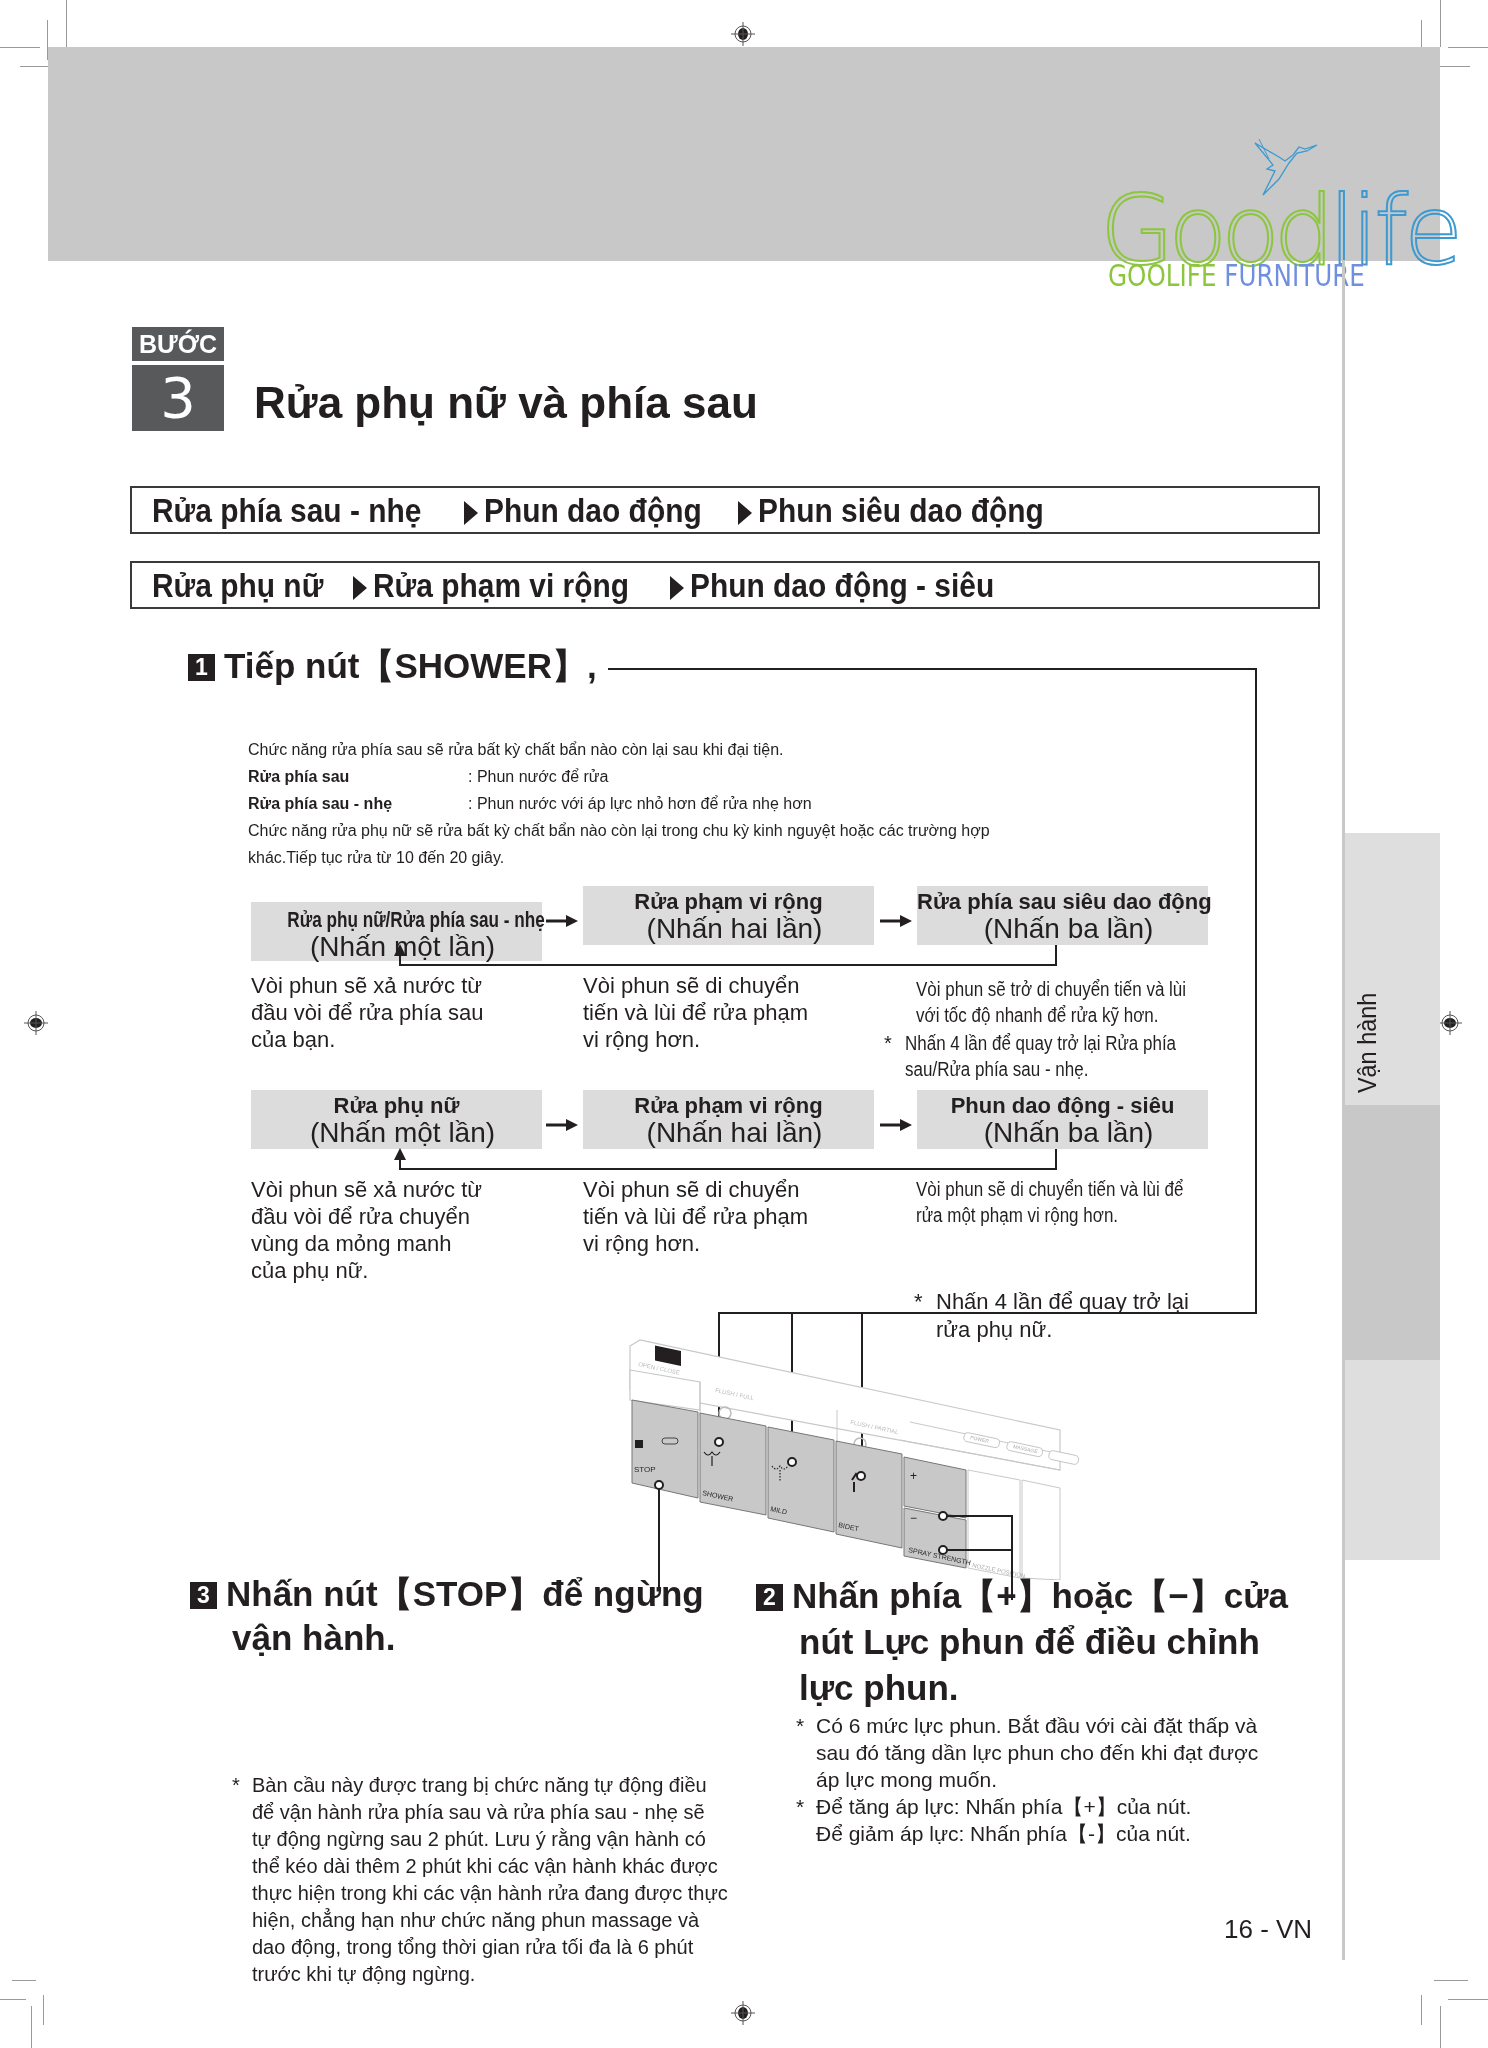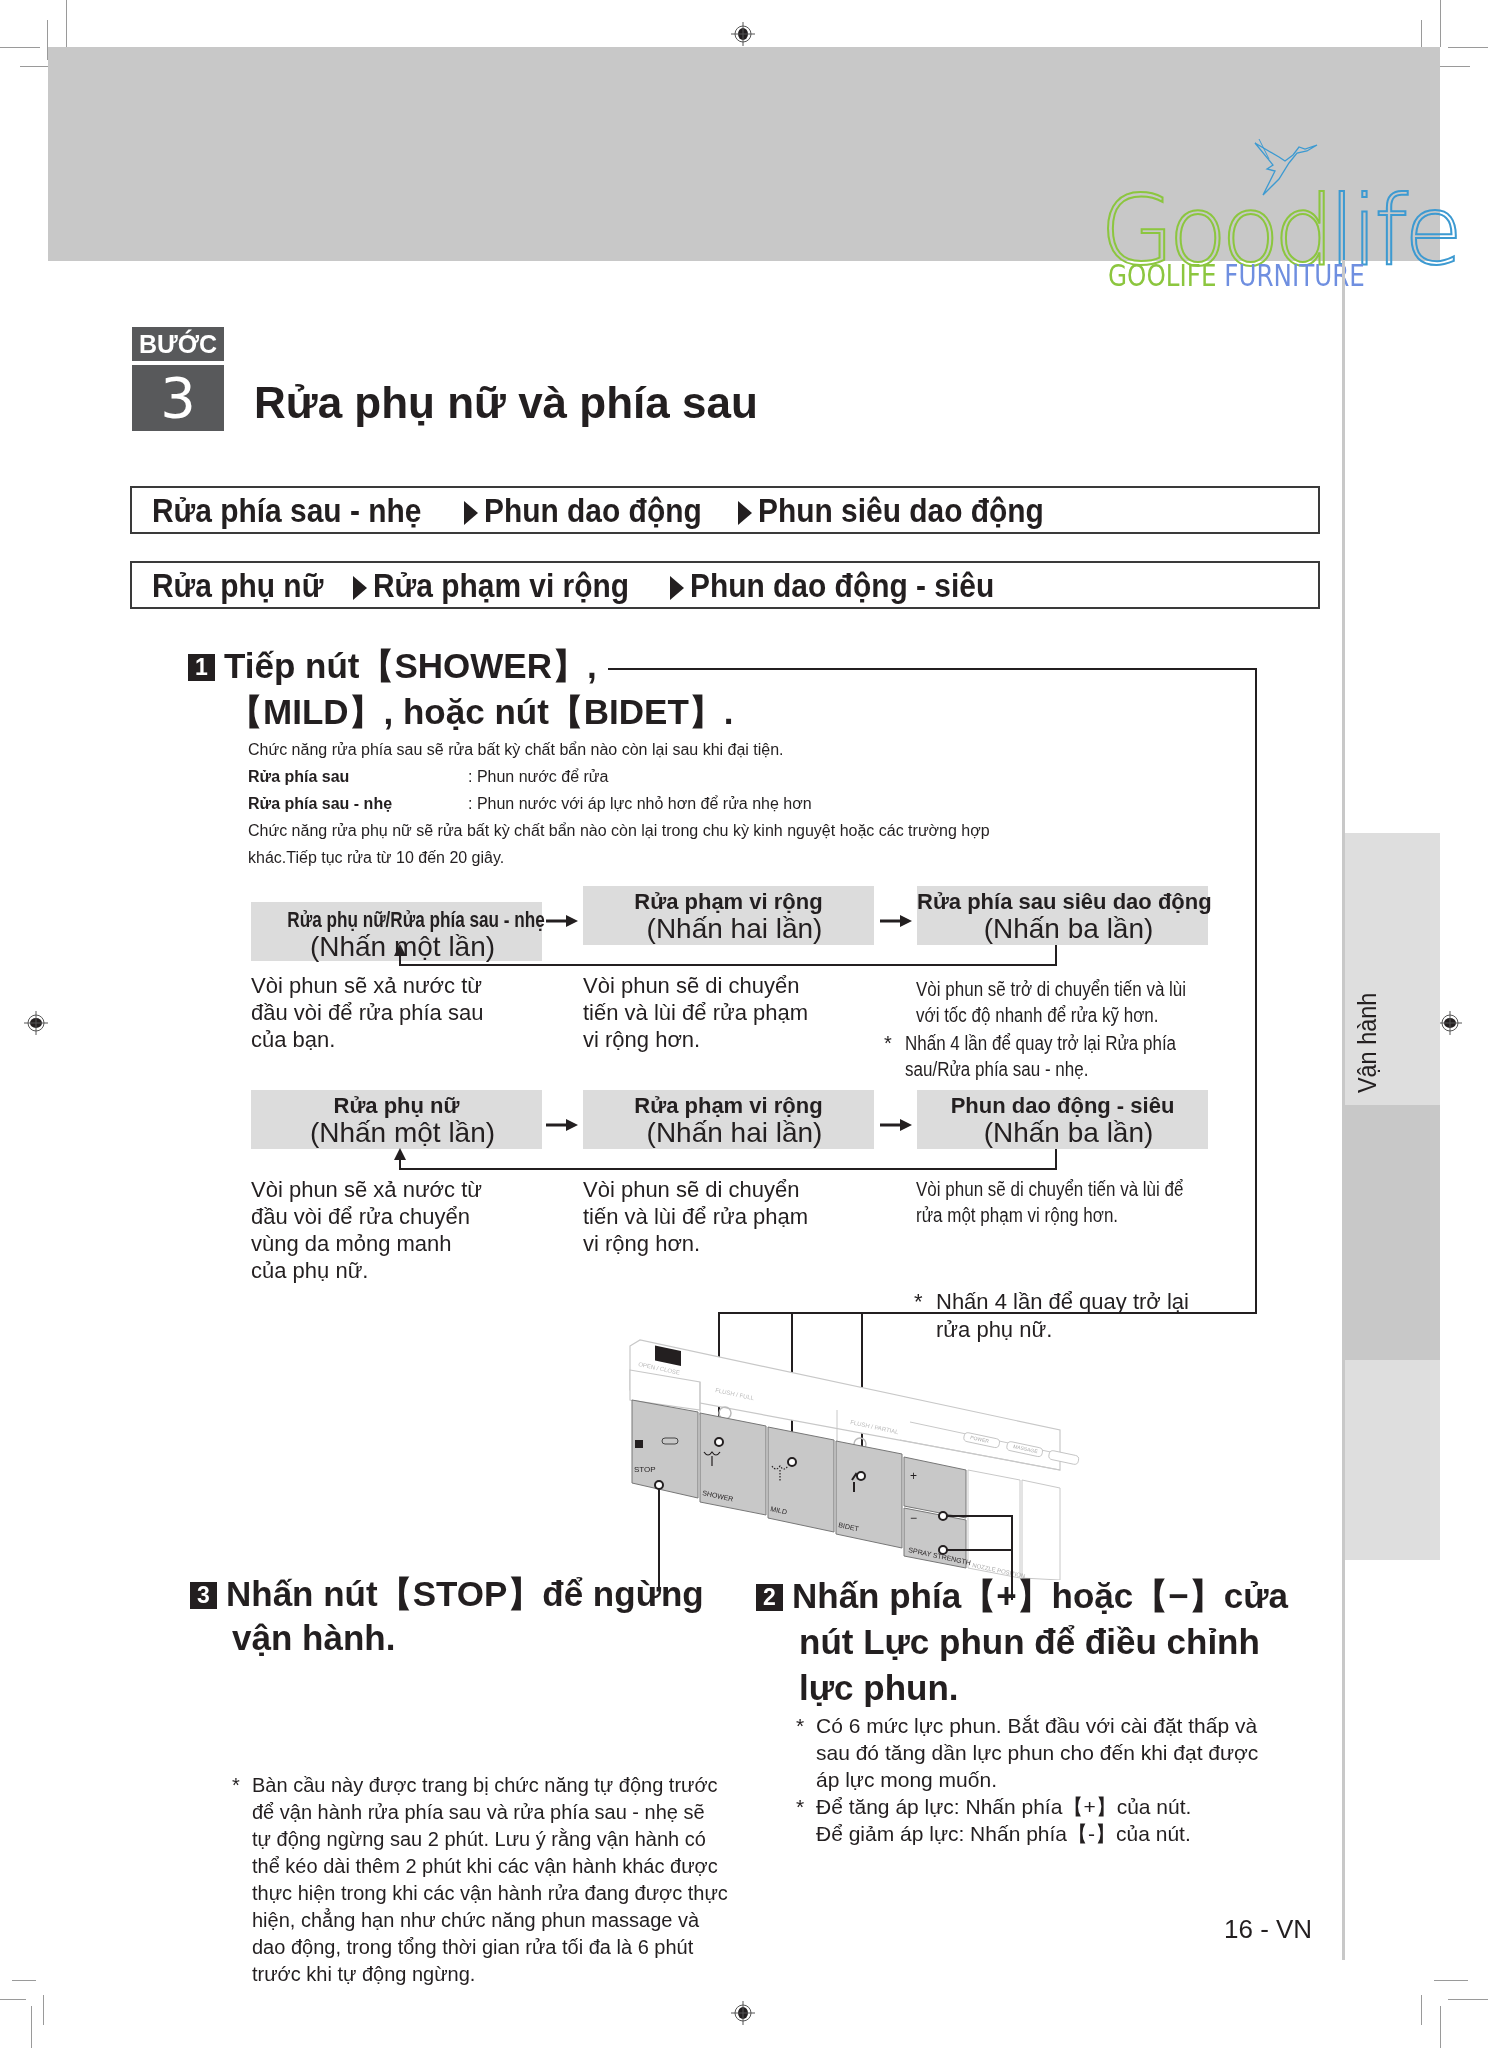--- a/index.html
+++ b/index.html
@@ -163,21 +163,20 @@
 
 <div class="abs summary-box" style="top:486px;">
   <span>Rửa phía sau - nhẹ</span><i class="sep"></i><span>Phun dao động</span><i class="sep"></i><span>Phun siêu dao động</span>
 </div>
 <div class="abs summary-box" style="top:561px;">
   <span>Rửa phụ nữ</span><i class="sep"></i><span>Rửa phạm vi rộng</span><i class="sep"></i><span>Phun dao động - siêu</span>
 </div>
 
 <div class="abs h1">
   <div><span class="num-sq">1</span><span>Tiếp nút【SHOWER】,</span></div>
-  <div class="l2">【MILD】, hoặc nút【BIDET】.</div>
 </div>
 
 <div class="line" style="left:608px;top:668px;width:649px;height:2px;"></div>
 <div class="line" style="left:1255px;top:668px;width:2px;height:646px;"></div>
 <div class="line" style="left:718px;top:1312px;width:539px;height:2px;"></div>
 <div class="line" style="left:718px;top:1312px;width:2px;height:108px;"></div>
 <div class="line" style="left:791px;top:1312px;width:2px;height:130px;"></div>
 <div class="line" style="left:861px;top:1312px;width:2px;height:145px;"></div>
 
 <div class="abs desc body-text">
@@ -354,21 +353,21 @@
 
 <div class="line" style="left:658px;top:1580px;width:2px;height:10px;"></div>
 <div class="line" style="left:1011px;top:1580px;width:2px;height:20px;"></div>
 
 <div class="abs h3">
   <div><span class="num-sq">3</span><span>Nhấn nút【STOP】để ngừng</span></div>
   <div class="l2">vận hành.</div>
 </div>
 <div class="abs note3 note">
   <span class="star">*</span>
-  <div>Bàn cầu này được trang bị chức năng tự động trước</div>
+  <div>Bàn cầu này được trang bị chức năng tự động điều</div>
   <div>để vận hành rửa phía sau và rửa phía sau - nhẹ sẽ</div>
   <div>tự động ngừng sau 2 phút. Lưu ý rằng vận hành có</div>
   <div>thể kéo dài thêm 2 phút khi các vận hành khác được</div>
   <div>thực hiện trong khi các vận hành rửa đang được thực</div>
   <div>hiện, chẳng hạn như chức năng phun massage và</div>
   <div>dao động, trong tổng thời gian rửa tối đa là 6 phút</div>
   <div>trước khi tự động ngừng.</div>
 </div>
 
 <div class="abs h2">

